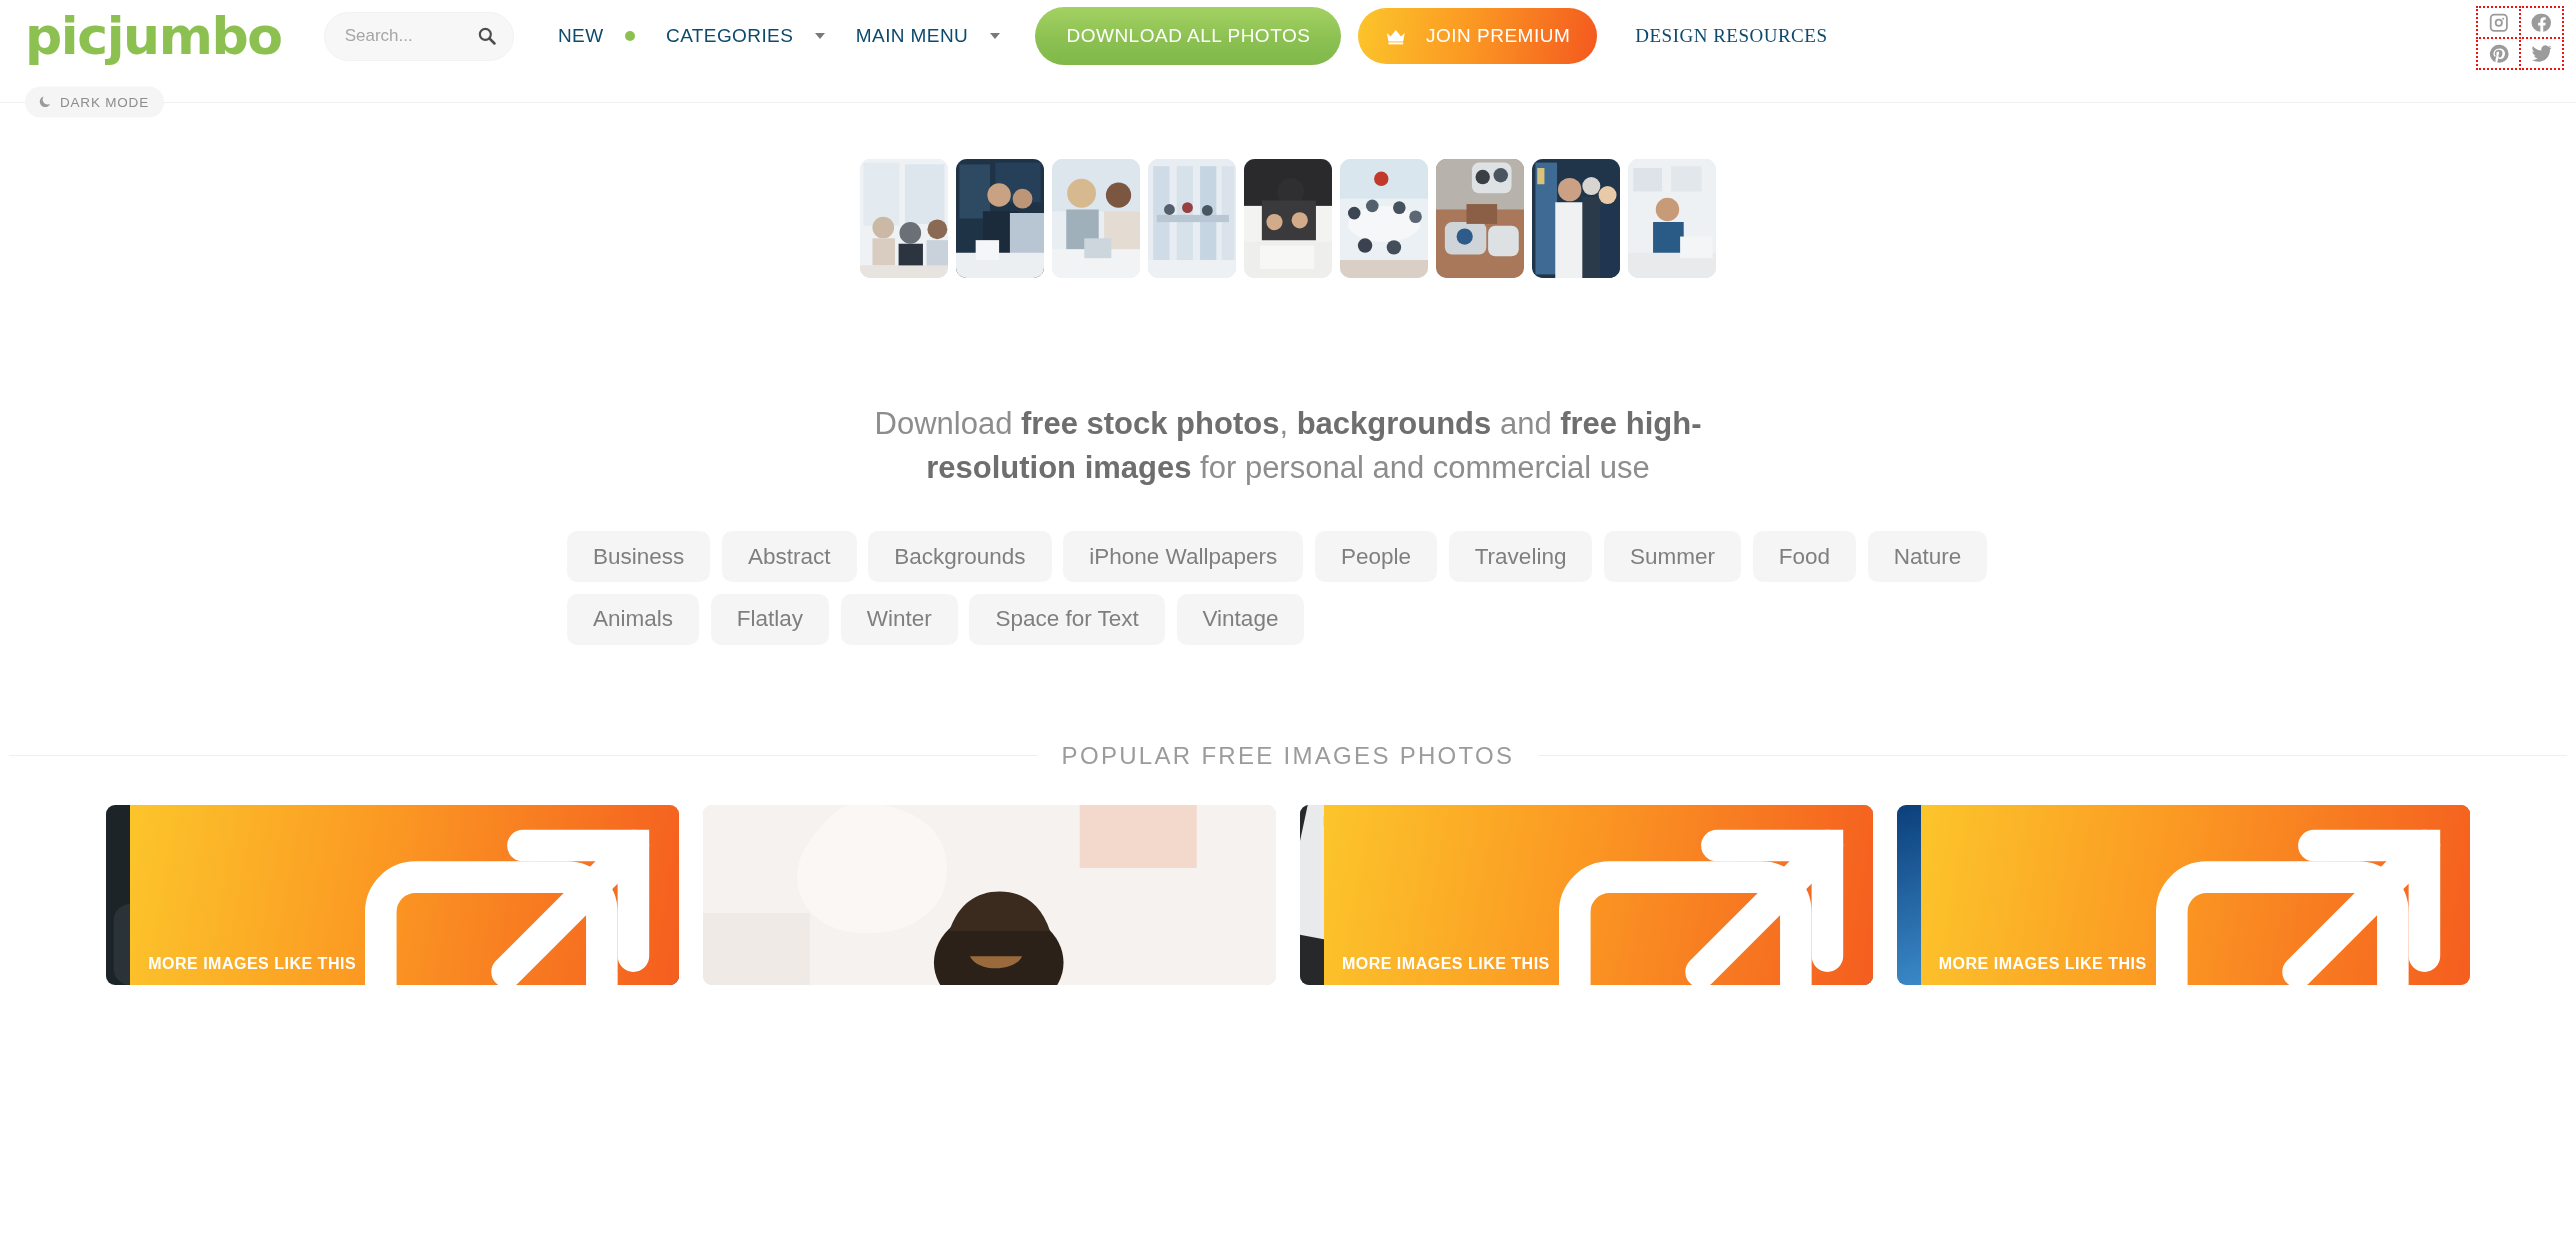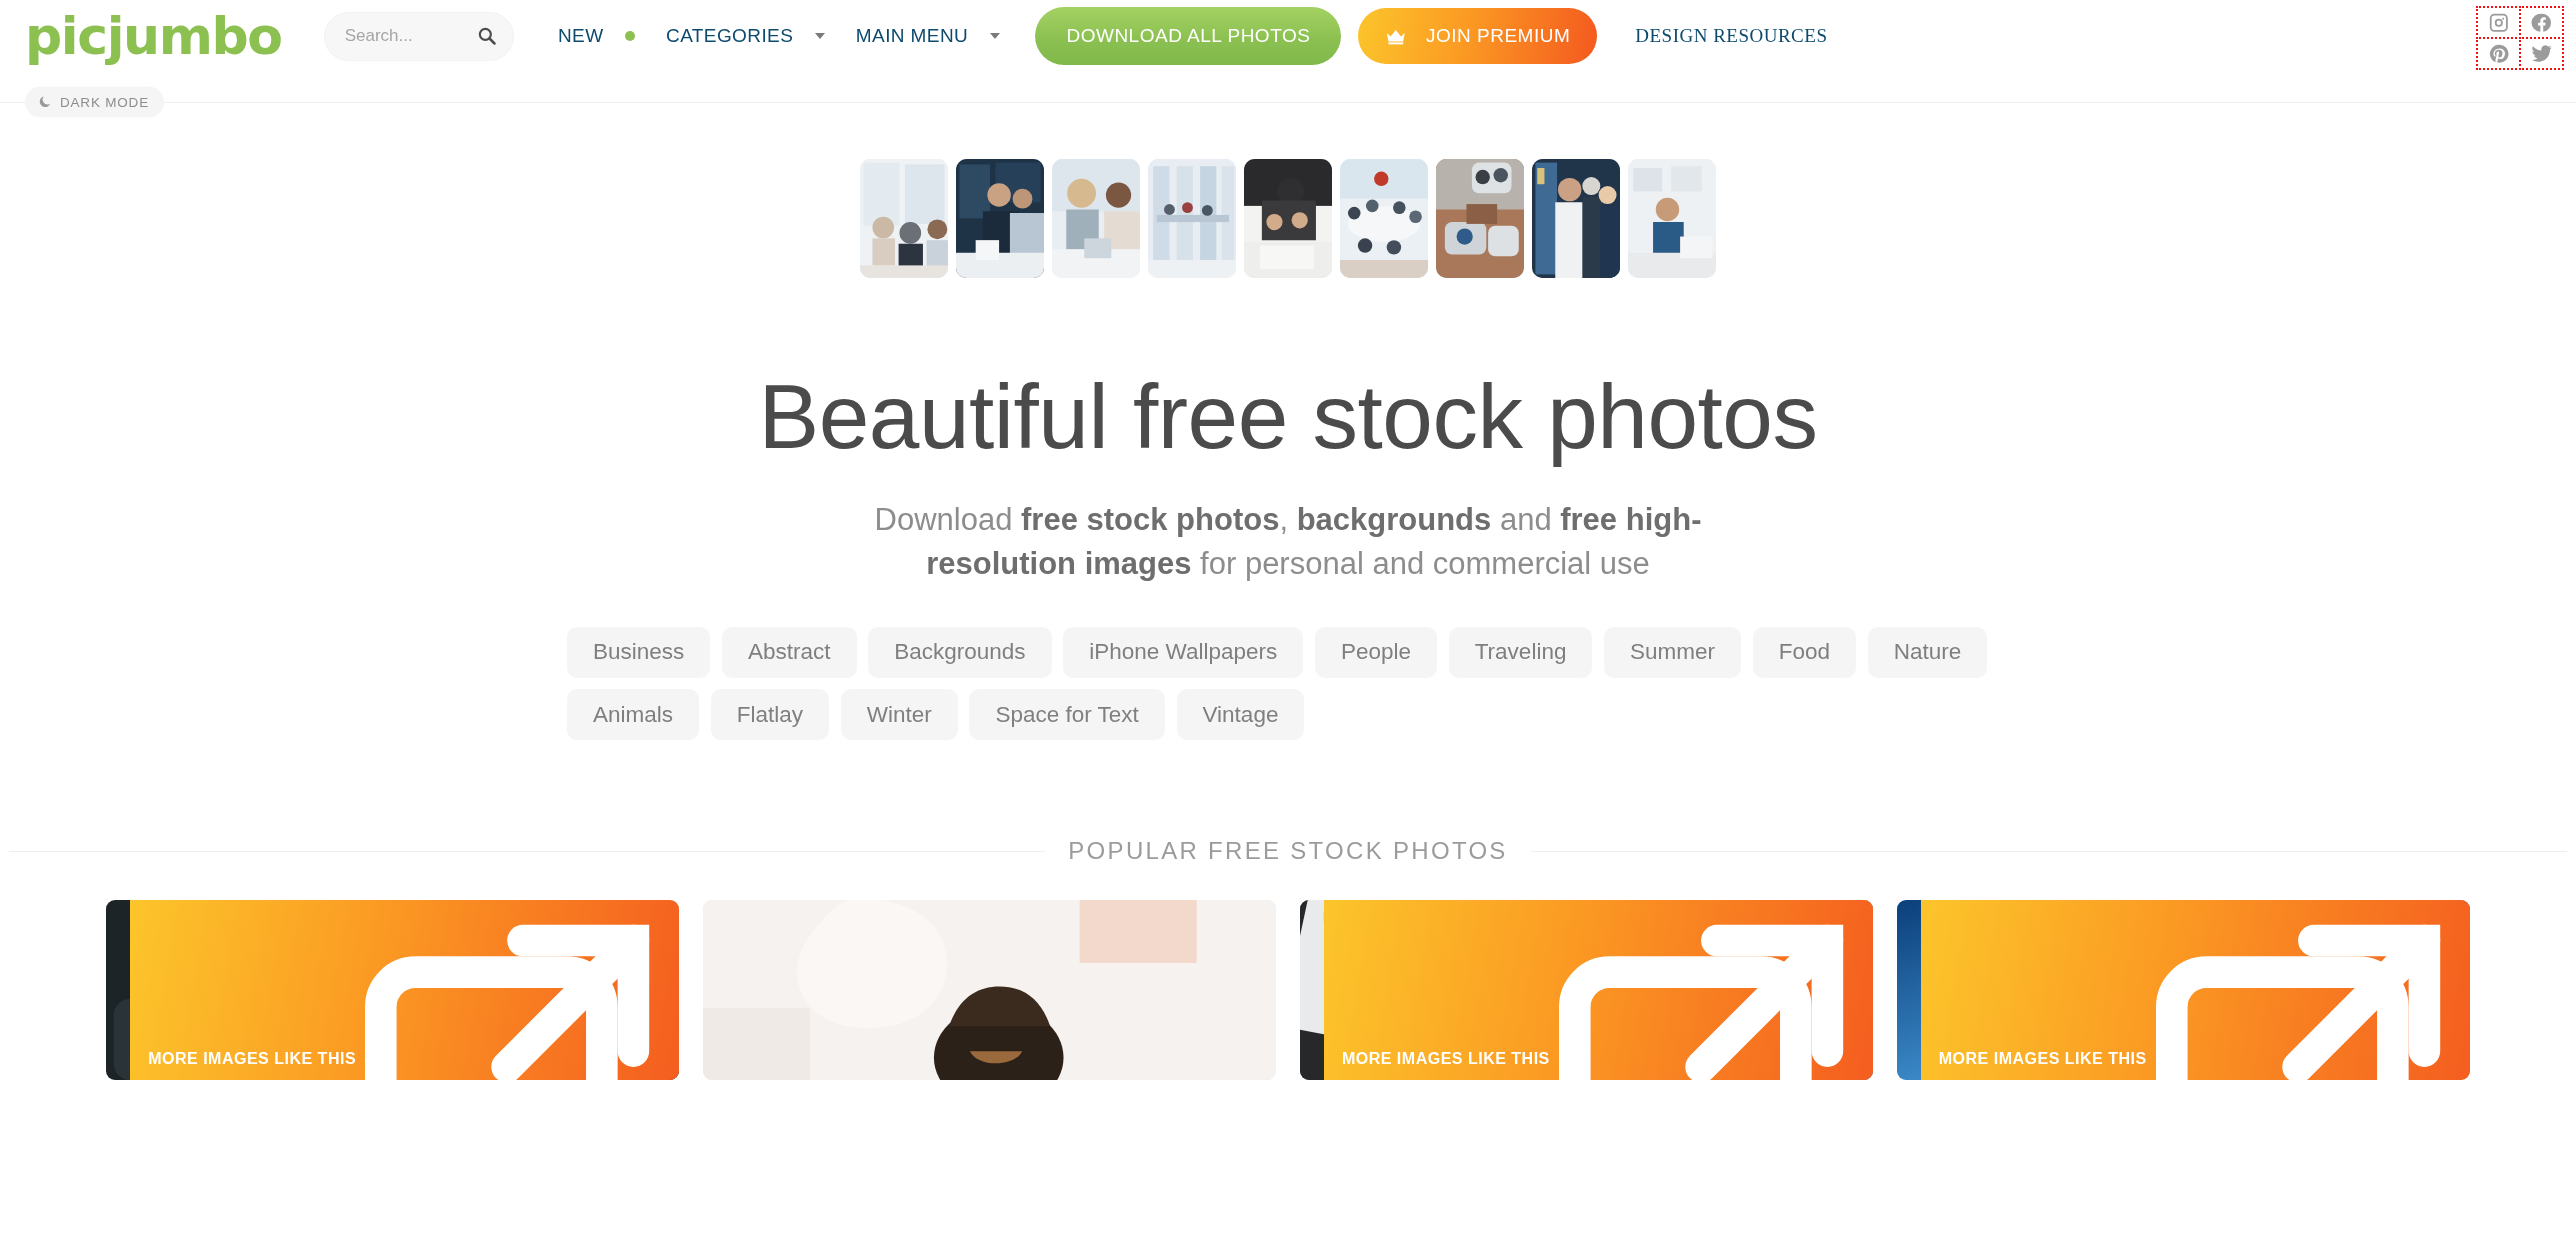--- a/index.html
+++ b/index.html
@@ -543,21 +543,20 @@
           <path d="M28 70h34v40H28z" fill="#2a5b86"></path>
         <rect x="0" y="104" width="98" height="28" fill="#e8eaec"></rect>
           <rect x="58" y="86" width="36" height="24" fill="#f4f5f6"></rect>
       </svg>
     </div>
 
   </div>
 </div>
 
 <div class="hero">
-  <h1>Beautiful free stock photos</h1>
   <div class="hero-sub"><span>Download </span><b>free stock photos</b><span>, </span><b>backgrounds</b><span> and </span><b>free high-resolution images</b><span> for personal and commercial use</span></div>
 
   <div class="tags">
       <div class="tag">Business</div>
       <div class="tag">Abstract</div>
       <div class="tag">Backgrounds</div>
       <div class="tag">iPhone Wallpapers</div>
       <div class="tag">People</div>
       <div class="tag">Traveling</div>
       <div class="tag">Summer</div>
@@ -566,21 +565,21 @@
       <div class="tag">Animals</div>
       <div class="tag">Flatlay</div>
       <div class="tag">Winter</div>
       <div class="tag">Space for Text</div>
       <div class="tag">Vintage</div>
     </div>
 </div>
 
 <div class="section-head">
   <div class="rule"></div>
-  <div class="label">POPULAR FREE STOCK PHOTOS</div>
+  <div class="label">POPULAR FREE IMAGES PHOTOS</div>
   <div class="rule"></div>
 </div>
 
 <div class="photo-grid">
   <div class="photo-card">
     <svg viewBox="0 0 640 200" preserveAspectRatio="xMidYMid slice">
       <rect width="640" height="200" fill="#e9eaec"></rect>
       <path d="M0 0h180v200H0z" fill="#1d2428"></path>
       <path d="M180 0h460v60H180z" fill="#dcdfe2"></path>
       <path d="M150 50 L640 10 L640 200 L120 200 Z" fill="#222b30"></path>

